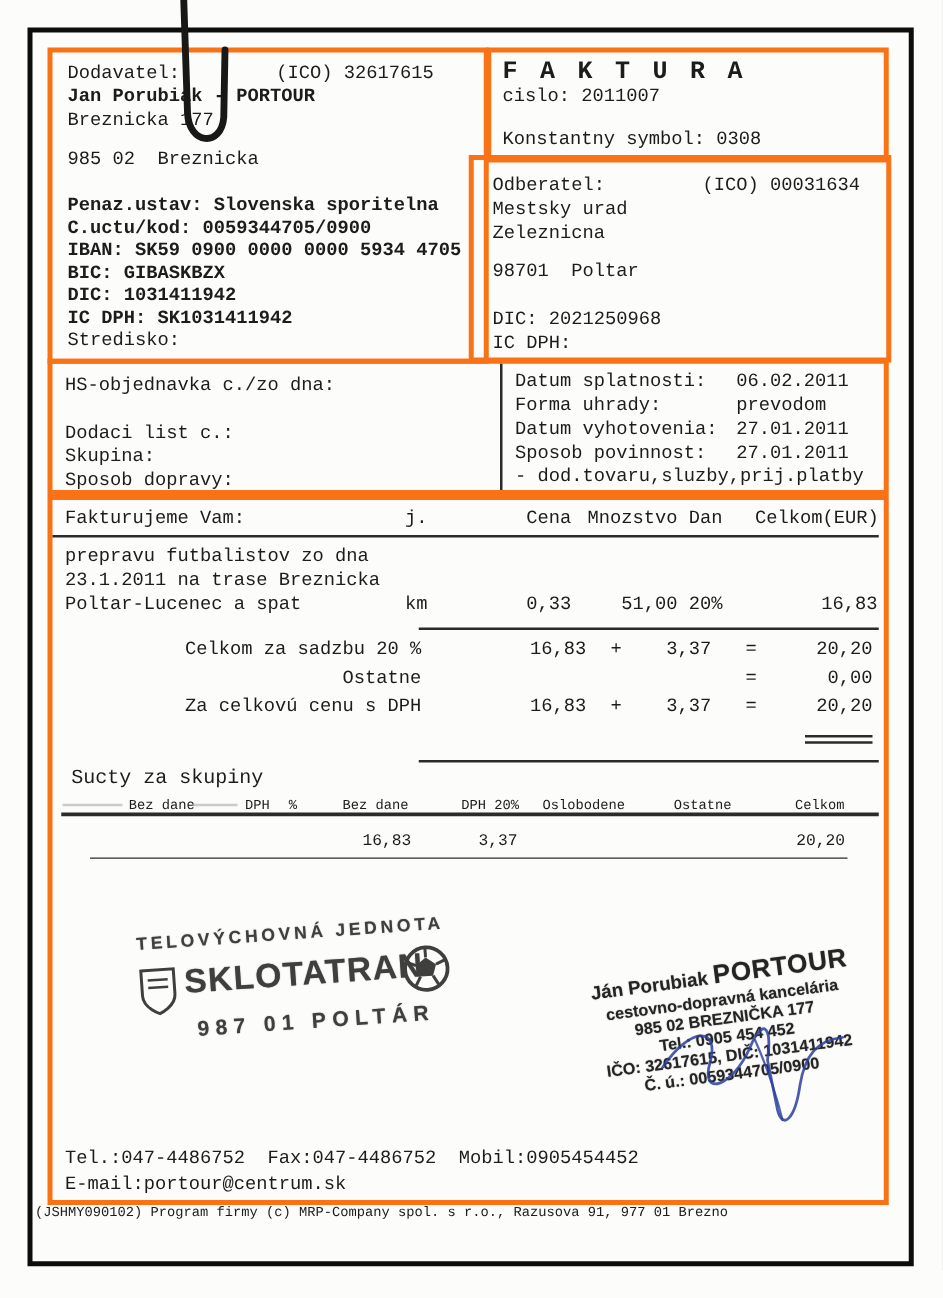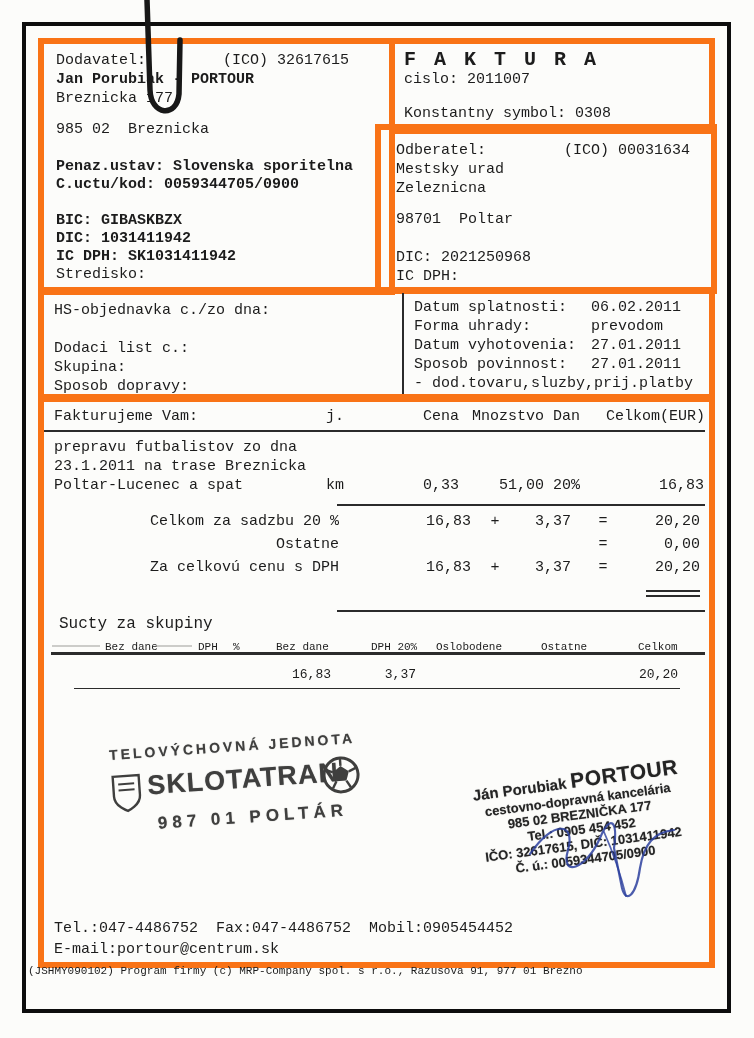--- a/index.html
+++ b/index.html
@@ -1,21 +1,21 @@
 <!DOCTYPE html>
 <html><head>
 <meta charset="utf-8">
 <style>
   html,body{margin:0;padding:0;background:#e8e8e6;}
   .page{position:relative;width:754px;height:1038px;background:#fcfcfa;overflow:hidden;
         font-family:"Liberation Mono","DejaVu Sans Mono",monospace;color:#1c1c1c;}
   .t{position:absolute;white-space:pre;font-size:15px;line-height:17px;}
   .r{text-align:right;}
   .c{text-align:center;}
-  .box{position:absolute;border:6px solid #f97316;background:transparent;}
+  .box{position:absolute;border:4px solid #f97316;background:transparent;}
   .hline{position:absolute;background:#2b2b2b;height:2px;}
   .vline{position:absolute;background:#2b2b2b;width:2px;}
   .smudge{position:absolute;background:#b8b8b4;height:2px;opacity:.7;}
   .small{font-size:11px;}
   .stamp-club{position:absolute;left:106px;top:736px;width:268px;height:112px;
               transform:rotate(-4deg);color:#2f2f2f;opacity:.92;
               font-family:"Liberation Sans","DejaVu Sans",sans-serif;
               text-shadow:0 0 1px rgba(40,40,40,.55);}
   .stamp-club .l1{position:absolute;left:6px;top:2px;font-size:14px;font-weight:600;letter-spacing:3px;white-space:pre;}
   .stamp-club .l2{position:absolute;left:42px;top:28px;font-size:27px;font-weight:800;letter-spacing:1px;white-space:pre;}
@@ -38,20 +38,21 @@
   <div style="position:absolute;left:22px;top:22px;width:701px;height:983px;border:4px solid #0d0d0d;"></div>
 
   <div class="box" style="left:38px;top:38px;width:345px;height:245px;">
     <span class="t" style="left:12px;top:8px;">Dodavatel:</span>
     <span class="t" style="left:179px;top:8px;">(ICO) 32617615</span>
     <span class="t" style="left:12px;top:27px;font-weight:bold;">Jan Porubiak - PORTOUR</span>
     <span class="t" style="left:12px;top:46px;">Breznicka 177</span>
     <span class="t" style="left:12px;top:77px;">985 02  Breznicka</span>
     <span class="t" style="left:12px;top:114px;font-weight:bold;">Penaz.ustav: Slovenska sporitelna</span>
     <span class="t" style="left:12px;top:132px;font-weight:bold;">C.uctu/kod: 0059344705/0900</span>
+    <span class="t" style="left:12px;top:150px;font-weight:bold;">IBAN: SK59 0900 0000 0000 5934 4705</span>
     <span class="t" style="left:12px;top:168px;font-weight:bold;">BIC: GIBASKBZX</span>
     <span class="t" style="left:12px;top:186px;font-weight:bold;">DIC: 1031411942</span>
     <span class="t" style="left:12px;top:204px;font-weight:bold;">IC DPH: SK1031411942</span>
     <span class="t" style="left:12px;top:222px;">Stredisko:</span>
   </div>
 
   <div class="box" style="left:389px;top:38px;width:314px;height:84px;">
     <span class="t" style="left:9px;top:7px;font-weight:bold;font-size:20px;letter-spacing:3px;">F A K T U R A</span>
     <span class="t" style="left:9px;top:27px;">cislo: 2011007</span>
     <span class="t" style="left:9px;top:61px;">Konstantny symbol: 0308</span>

